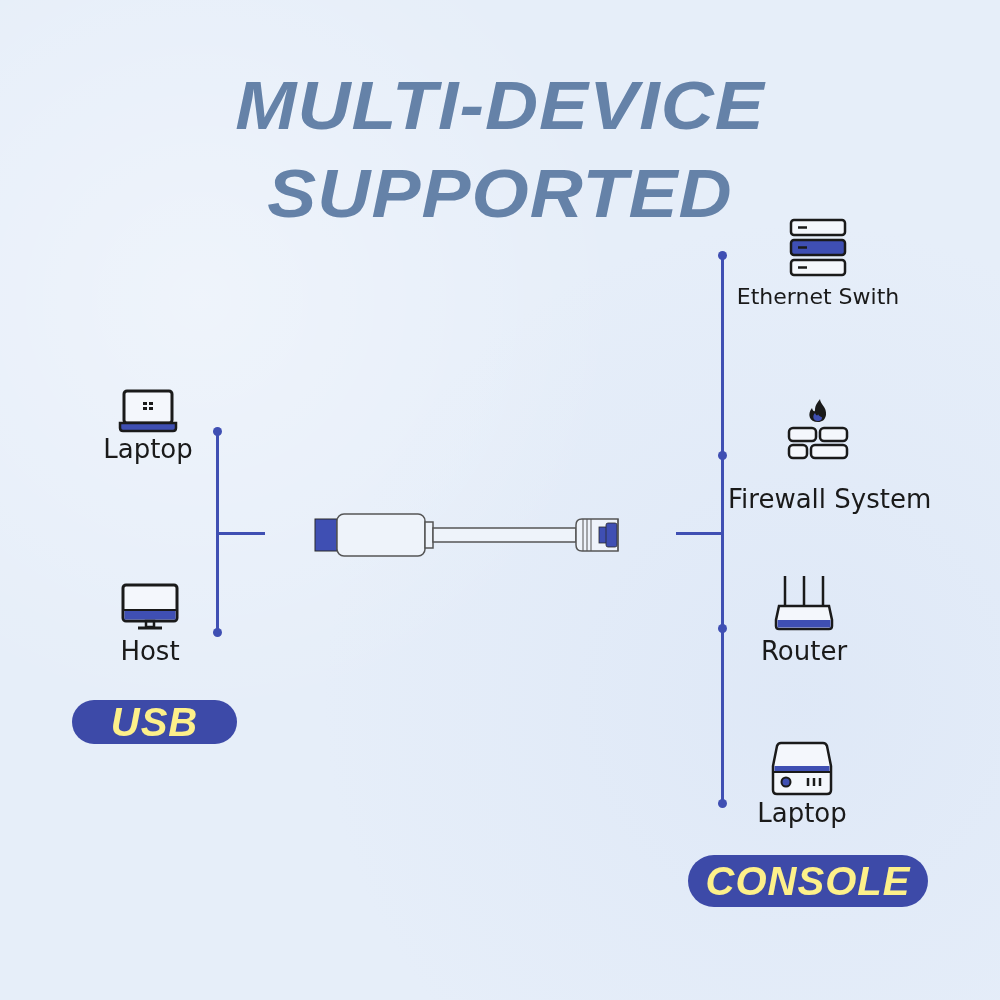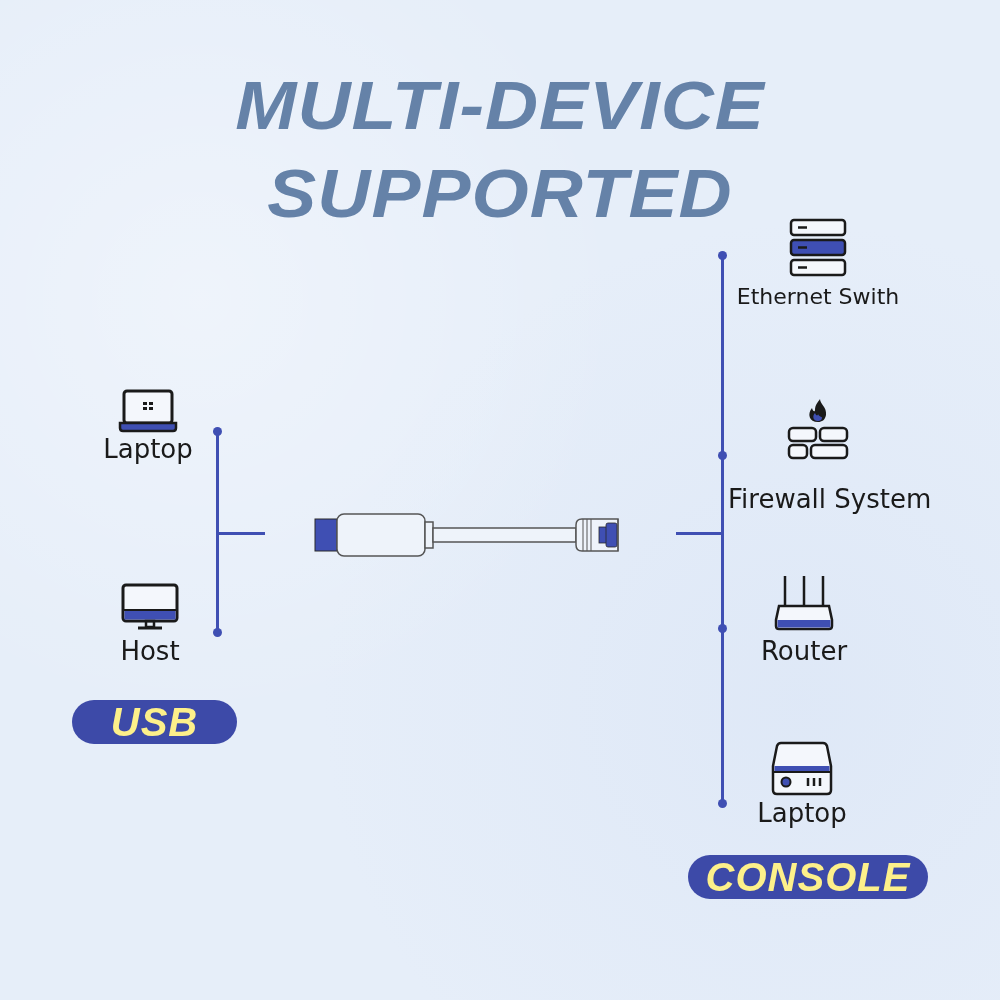--- a/index.html
+++ b/index.html
@@ -136,13 +136,13 @@
     <rect x="3.5" y="26" width="55" height="6" fill="#3f4fb3"></rect>
     <line x1="2" y1="32" x2="60" y2="32" stroke="#1a1a1a" stroke-width="2"></line>
     <circle cx="15" cy="42" r="4.5" fill="#3f4fb3" stroke="#1a1a1a" stroke-width="2"></circle>
     <line x1="37" y1="38" x2="37" y2="46" stroke="#1a1a1a" stroke-width="2.5"></line>
     <line x1="43" y1="38" x2="43" y2="46" stroke="#1a1a1a" stroke-width="2.5"></line>
     <line x1="49" y1="38" x2="49" y2="46" stroke="#1a1a1a" stroke-width="2.5"></line>
   </svg>
   <div class="label" style="font-size:26px; margin-top:2px;">Laptop</div>
 </div>
 
-<div class="pill" style="left:688px; top:855px; width:240px; height:44px; font-size:40px;">CONSOLE</div>
+<div class="pill" style="left:688px; top:855px; width:240px; height:52px; font-size:40px;">CONSOLE</div>
 
 </body></html>

